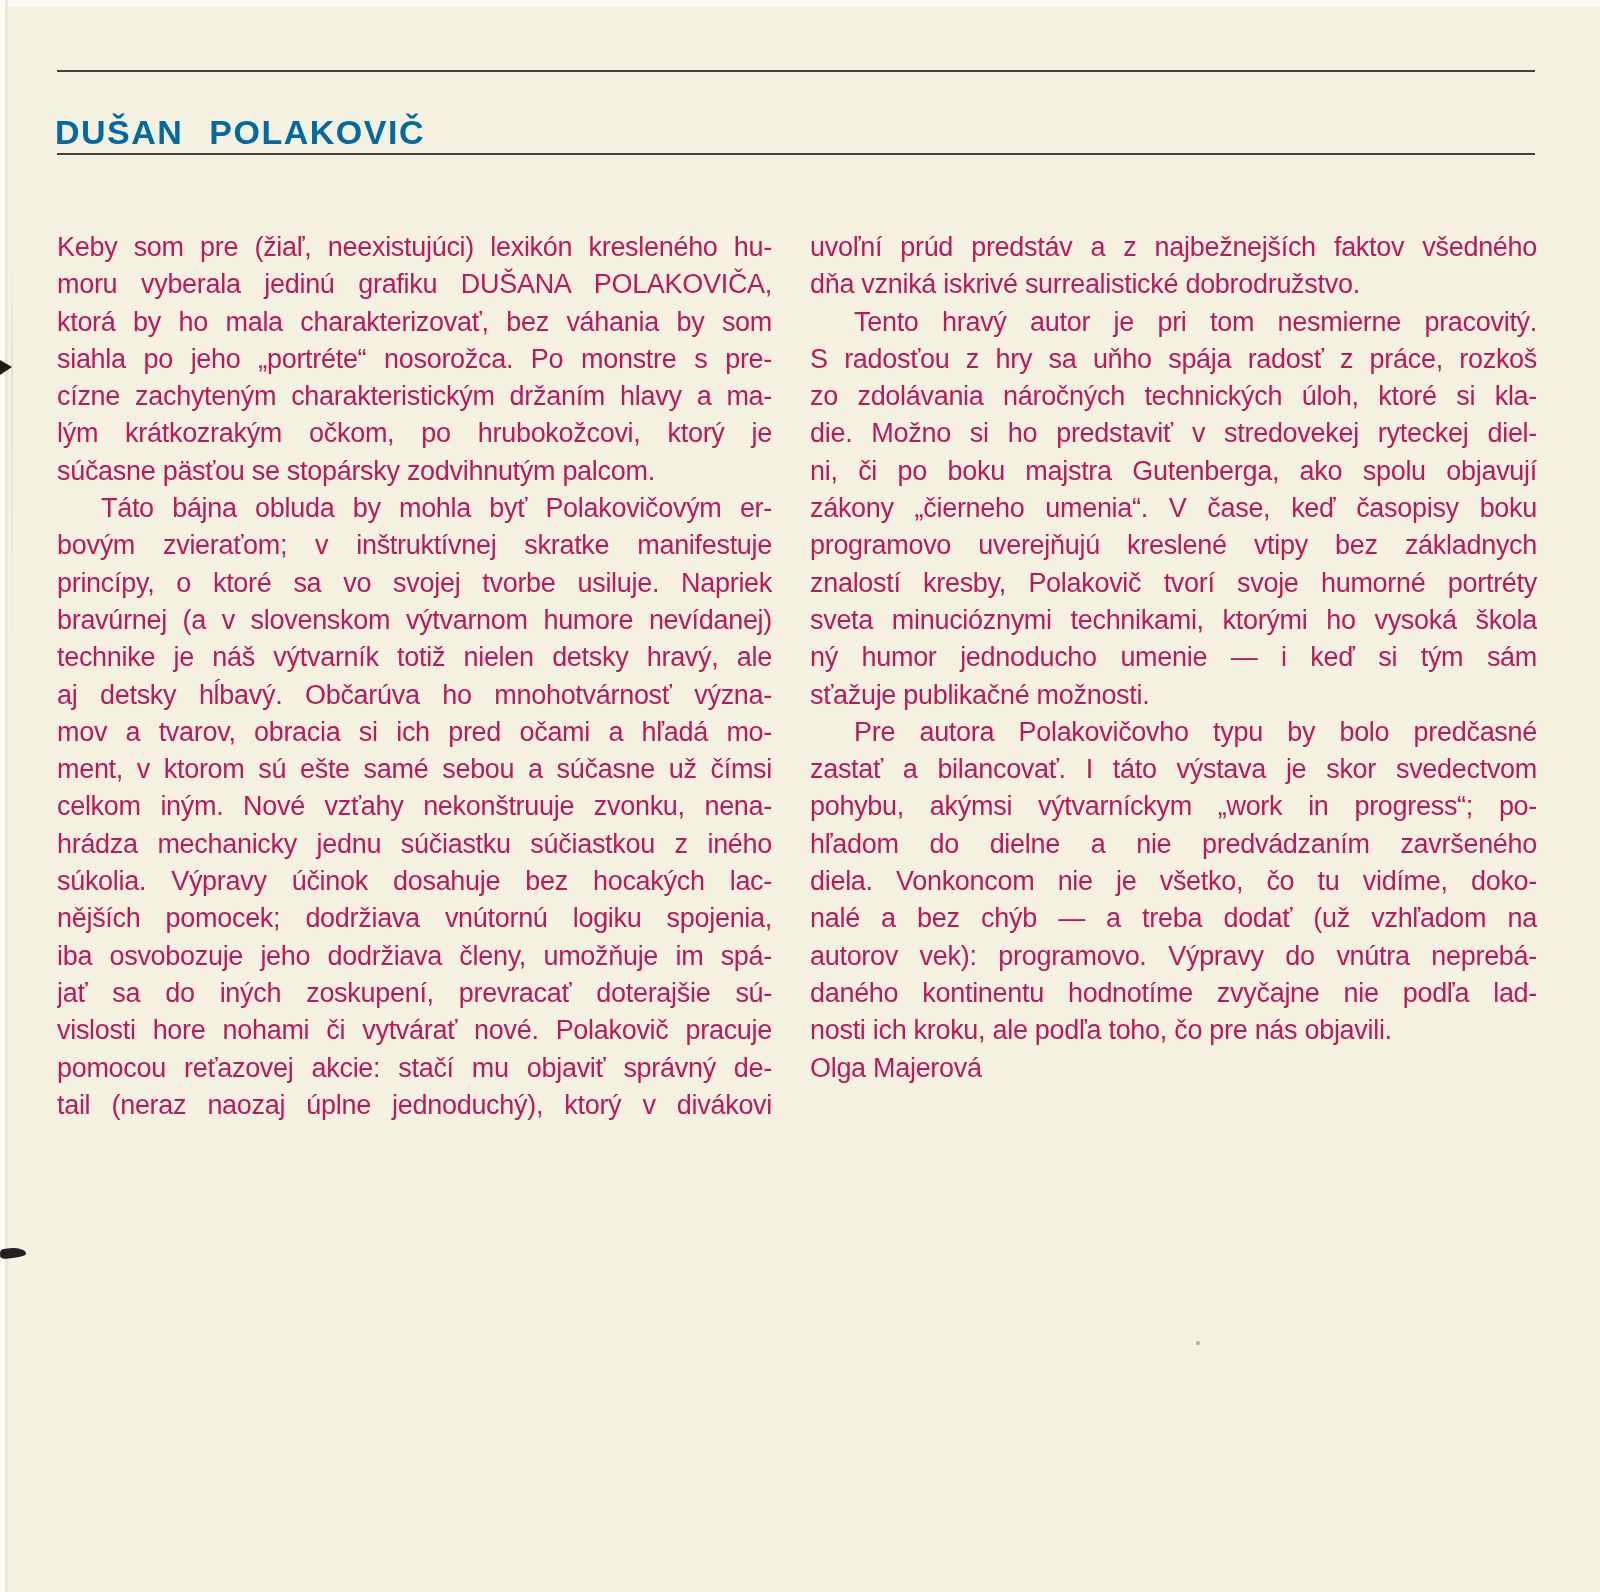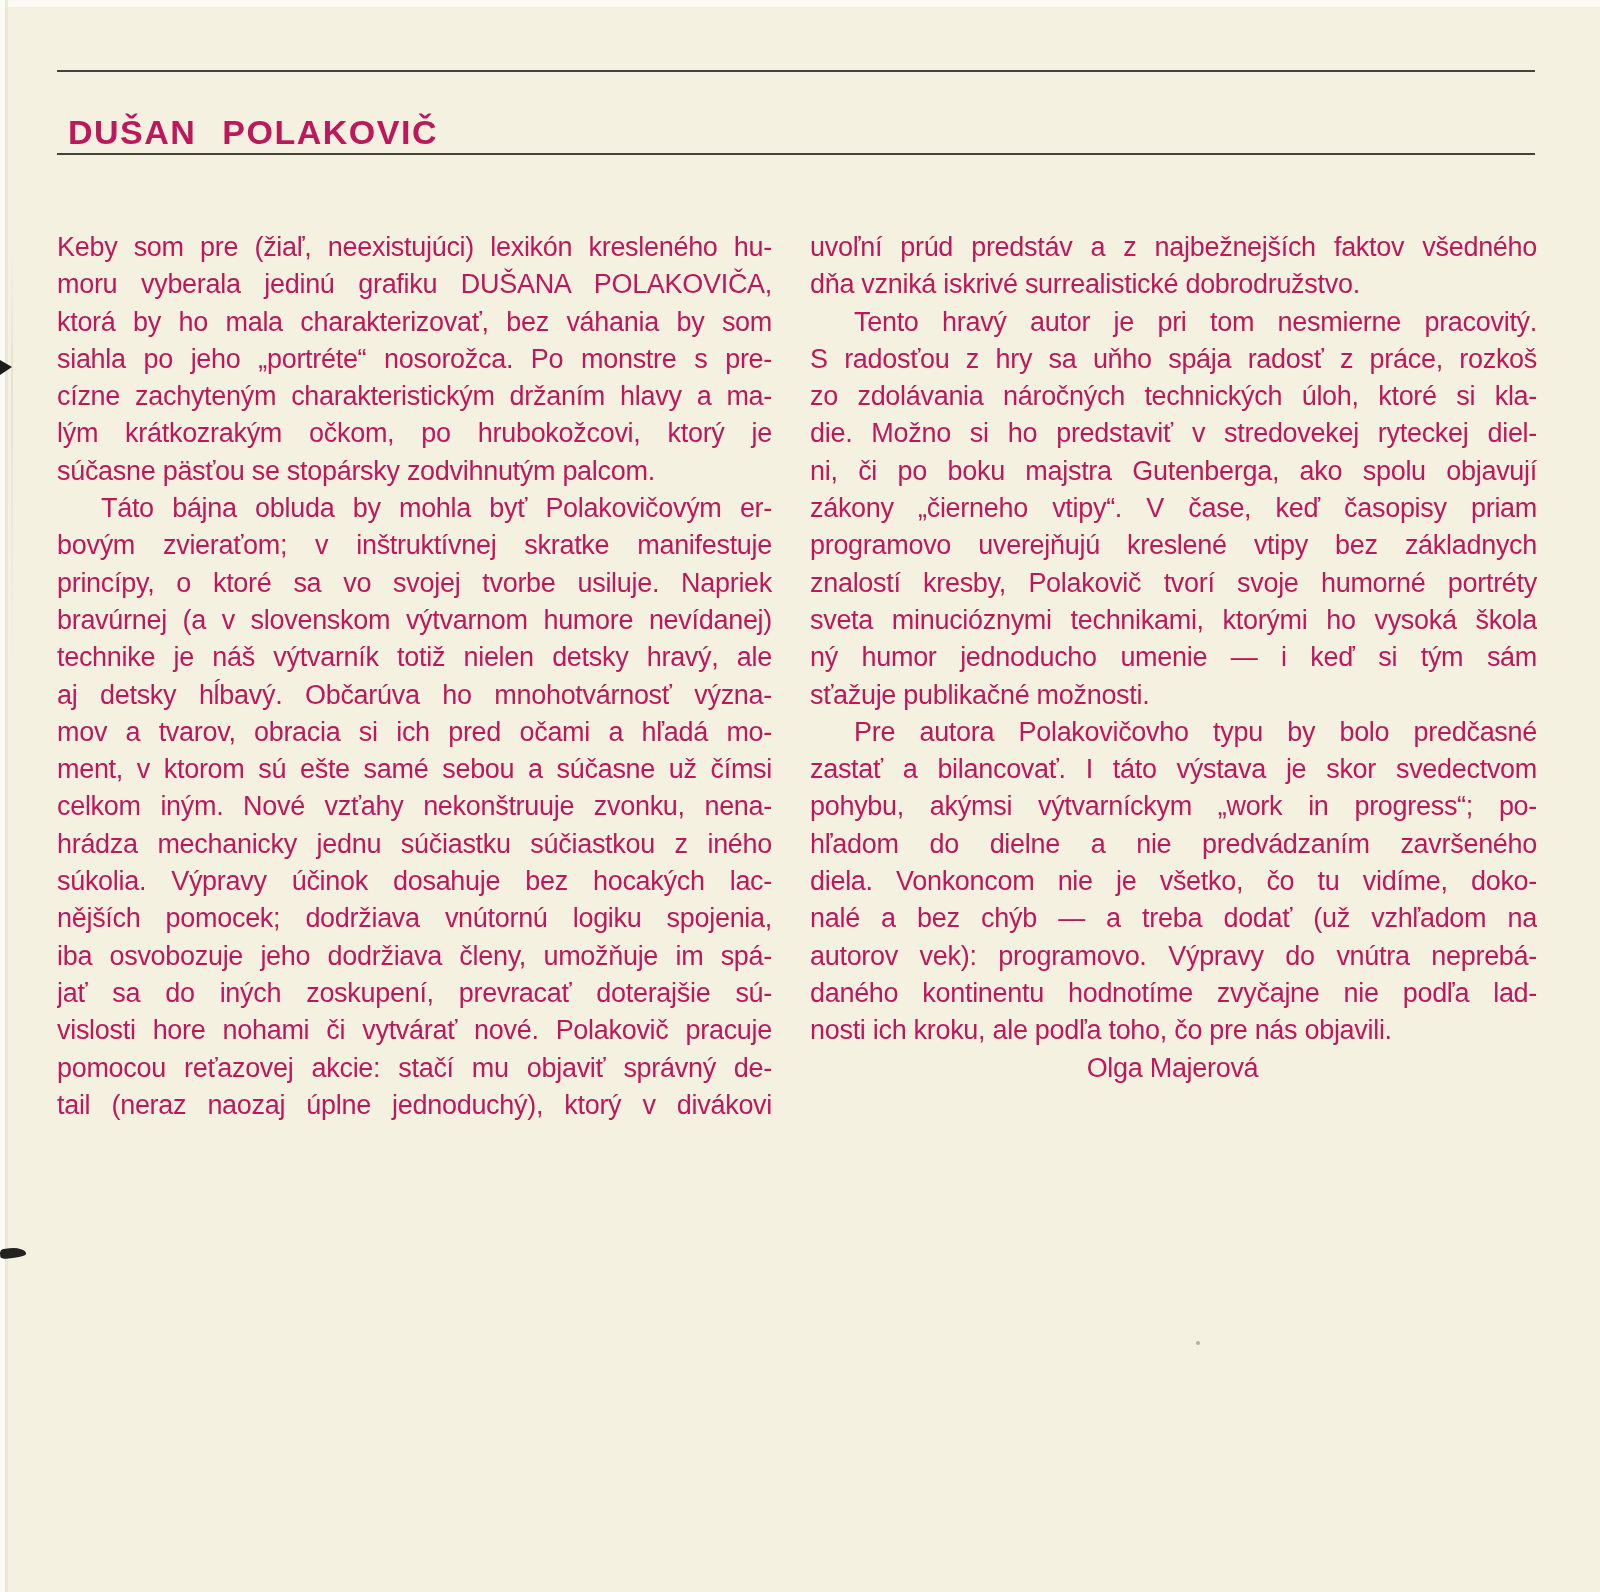--- a/index.html
+++ b/index.html
@@ -24,42 +24,42 @@
                  background:#24221f; border-radius:20% 80% 60% 40%/60% 90% 40% 30%;
                  transform:rotate(-6deg); }
   .speck       { position:absolute; left:1196px; top:1341px; width:4px; height:4px;
                  background:#b4b0a0; border-radius:50%; }
 
   .rule { position:absolute; left:57px; width:1478px; height:2px; background:#45423d; }
   .rule-top    { top:70px; }
   .rule-bottom { top:153px; }
 
   .page-title {
-    position:absolute; left:68px; top:90px;
+    position:absolute; left:55px; top:90px;
     font-size:34px; font-weight:bold; letter-spacing:1.5px; word-spacing:15px;
-    color:#be185d;
+    color:#0369a1;
   }
 
   .columns {
     position:absolute; left:57px; top:229px; width:1480px;
     display:flex; gap:38px;
   }
   .col       { flex:0 0 auto; }
   .col-left  { width:715px; }
   .col-right { width:727px; }
 
   .line {
     font-size:27px; line-height:37.3px; height:37.3px;
     letter-spacing:-0.3px; overflow:hidden; white-space:normal;
     color:#be185d;
   }
   .line.j   { text-align:justify; text-align-last:justify; }
   .line.ind { padding-left:44px; }
 
-  .signature { text-align:center; padding-right:2px; }
+  .signature { text-align:left; padding-right:2px; }
 </style>
 </head>
 <body>
 
 <div class="edge-top"></div>
 <div class="edge-left"></div>
 <div class="edge-shadow"></div>
 <div class="crease"></div>
 <div class="edge-mark-1"></div>
 <div class="edge-mark-2"></div>
@@ -105,21 +105,21 @@
   <div>
         <div class="line j">uvoľní prúd predstáv a z najbežnejších faktov všedného</div>
         <div class="line">dňa vzniká iskrivé surrealistické dobrodružstvo.</div>
       </div>
       <div>
         <div class="line j ind">Tento hravý autor je pri tom nesmierne pracovitý.</div>
         <div class="line j">S radosťou z hry sa uňho spája radosť z práce, rozkoš</div>
         <div class="line j">zo zdolávania náročných technických úloh, ktoré si kla-</div>
         <div class="line j">die. Možno si ho predstaviť v stredovekej ryteckej diel-</div>
         <div class="line j">ni, či po boku majstra Gutenberga, ako spolu objavují</div>
-        <div class="line j">zákony „čierneho vtipy“. V čase, keď časopisy priam</div>
+        <div class="line j">zákony „čierneho umenia“. V čase, keď časopisy boku</div>
         <div class="line j">programovo uverejňujú kreslené vtipy bez základnych</div>
         <div class="line j">znalostí kresby, Polakovič tvorí svoje humorné portréty</div>
         <div class="line j">sveta minucióznymi technikami, ktorými ho vysoká škola</div>
         <div class="line j">ný humor jednoducho umenie — i keď si tým sám</div>
         <div class="line">sťažuje publikačné možnosti.</div>
       </div>
       <div>
         <div class="line j ind">Pre autora Polakovičovho typu by bolo predčasné</div>
         <div class="line j">zastať a bilancovať. I táto výstava je skor svedectvom</div>
         <div class="line j">pohybu, akýmsi výtvarníckym „work in progress“; po-</div>

